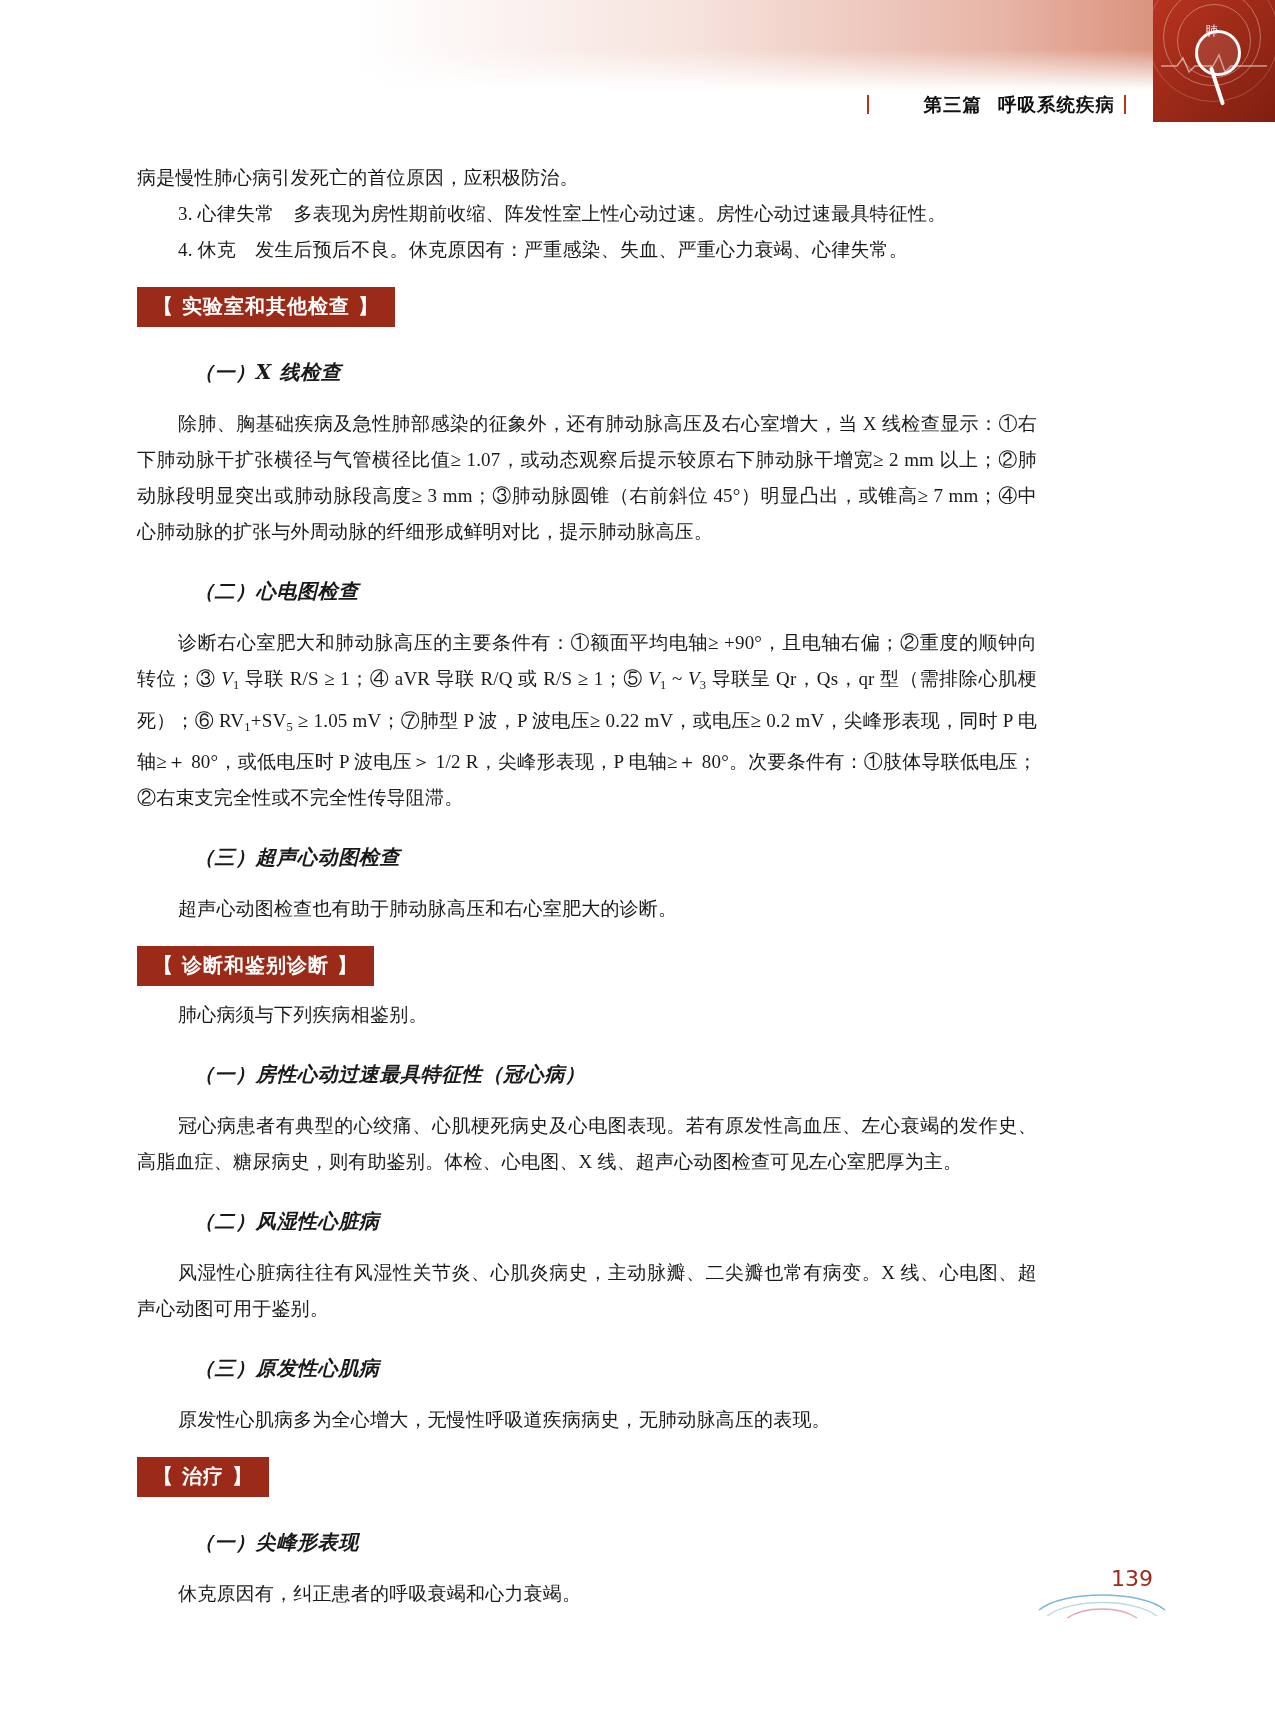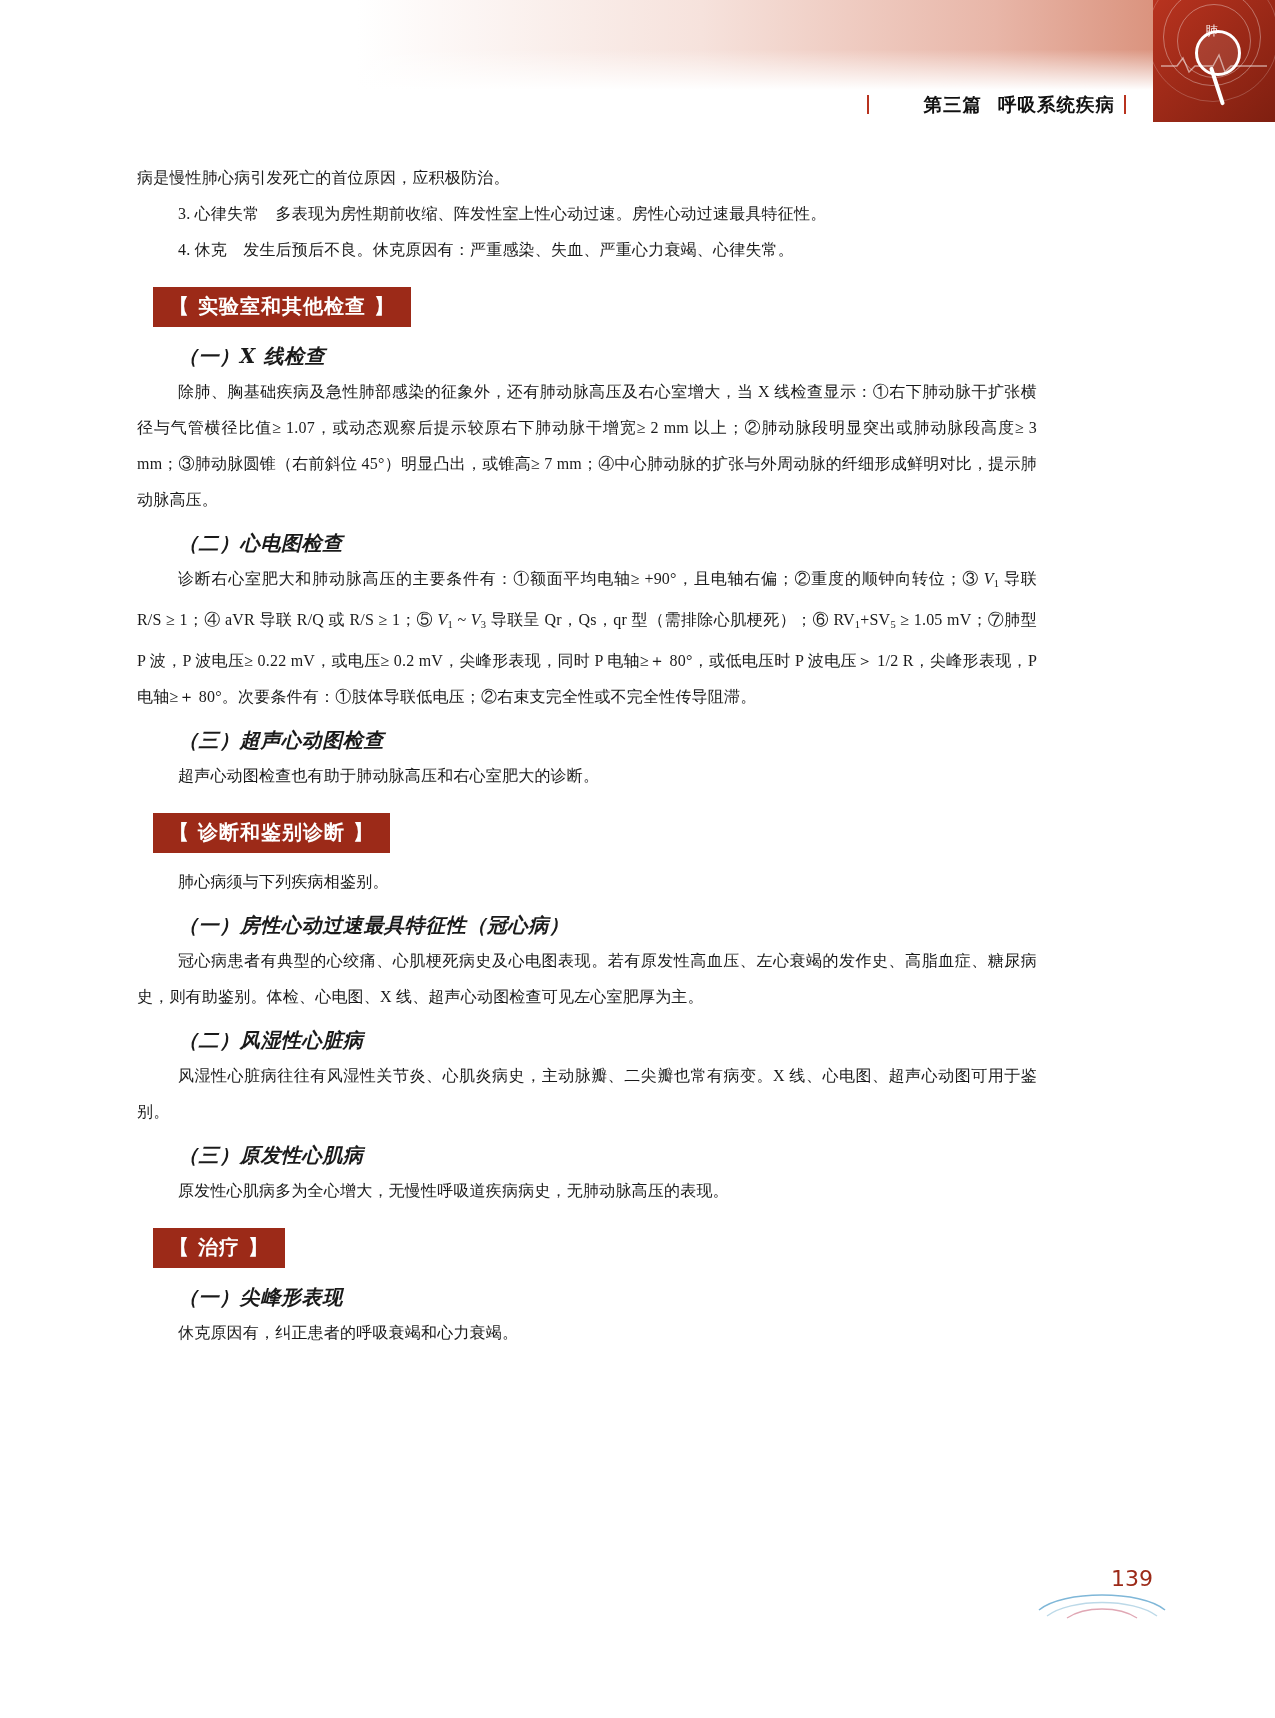--- a/index.html
+++ b/index.html
@@ -100,31 +100,31 @@
 
   
   .page {
     position: absolute;
     left: 137px;
     top: 160px;
     width: 900px;
   }
   p {
     margin: 0;
-    font-size: 16px;
+    font-size: 19px;
     line-height: 36px;
     text-align: justify;
     text-justify: inter-ideograph;
     letter-spacing: 0.2px;
   }
   p.ind { text-indent: 41px; }
   p.noind { text-indent: 0; }
 
   .sub {
-    margin: 0;
+    margin: 16px;
     font-size: 20px;
     line-height: 36px;
     text-indent: 41px;
     font-family: "DejaVu Serif", "Liberation Serif", serif;
     font-style: italic;
     font-weight: 600;
     letter-spacing: 0.6px;
   }
 
   .gap-s { height: 7px; }
@@ -133,21 +133,21 @@
   .sec-head {
     display: inline-block;
     background: #9c2a18;
     color: #ffffff;
     font-family: "DejaVu Sans", "Liberation Sans", sans-serif;
     font-weight: bold;
     font-size: 20px;
     line-height: 1;
     padding: 9px 16px 11px 16px;
     letter-spacing: 1px;
-    margin: 19px 0 11px 16px;
+    margin: 19px 0 11px 0;
     position: relative;
   }
   .sec-head-wrap { display: block; }
 
   
   .folio {
     position: absolute;
     right: 108px;
     bottom: 92px;
     width: 130px;

